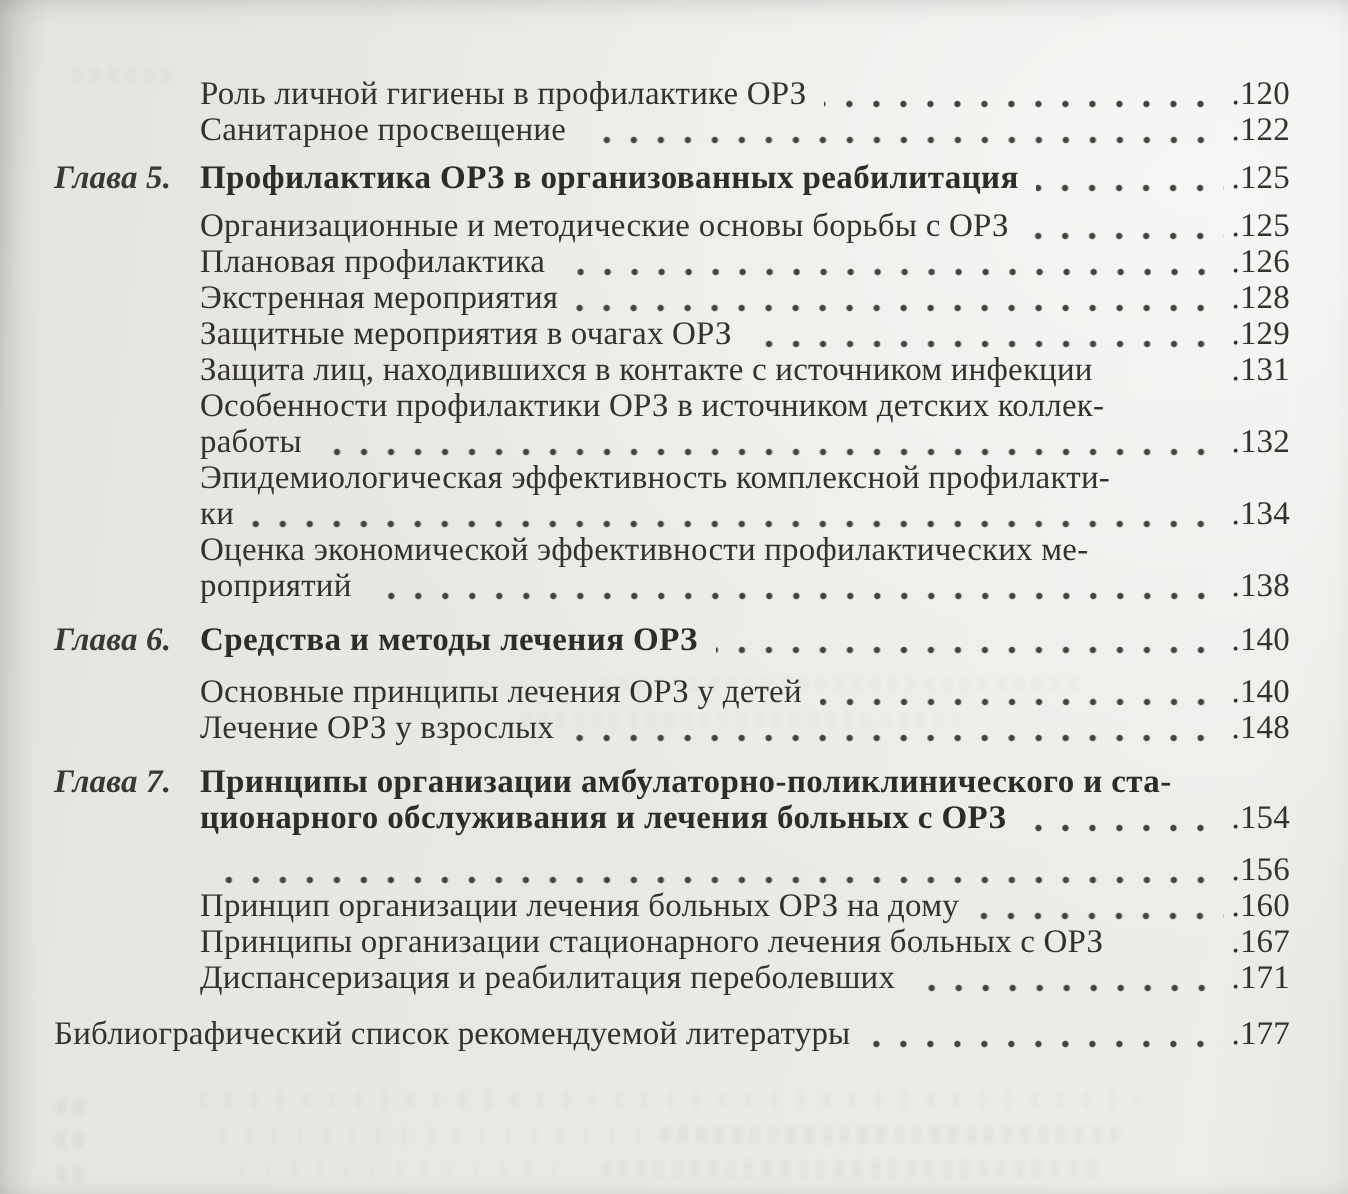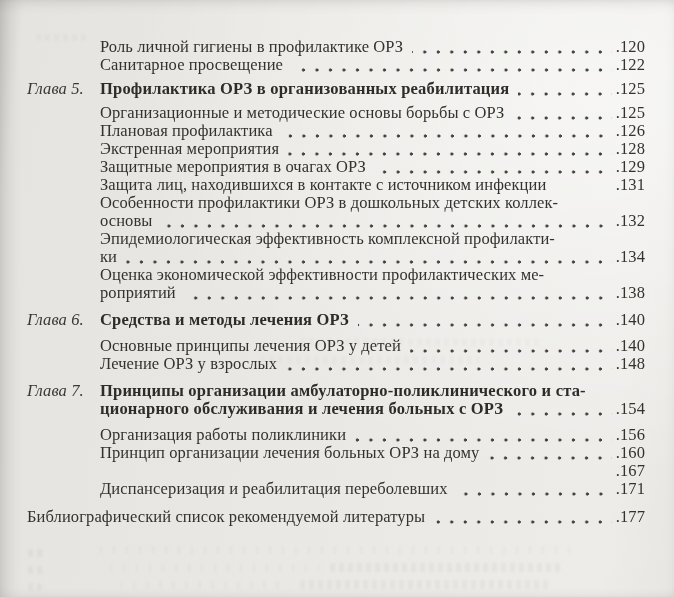--- a/index.html
+++ b/index.html
@@ -37,20 +37,21 @@
     letter-spacing: 0.1px;
     white-space: nowrap;
   }
   .indent-spacer {
     flex: 0 0 73px;
   }
   .chapter-label {
     flex: 0 0 73px;
     font-style: italic;
     color: #3a3834;
+    font-weight: bold;
   }
   .chapter .entry-text,
   .chapter-cont .entry-text {
     font-weight: bold;
     color: #2e2c28;
     letter-spacing: 0.2px;
   }
   .entry-text { flex: 0 0 auto; }
   .leader {
     flex: 1 1 auto;
@@ -139,25 +140,25 @@
         <span class="pagenum">.129</span>
       </div>
       <div class="row sub">
         <span class="indent-spacer"></span>
         <span class="entry-text">Защита лиц, находившихся в контакте с источником инфекции</span>
         <span class="leader" style="visibility: hidden;"></span>
         <span class="pagenum">.131</span>
       </div>
       <div class="row sub">
         <span class="indent-spacer"></span>
-        <span class="entry-text">Особенности профилактики ОРЗ в дошкольных детских коллек-</span>
-      </div>
-      <div class="row sub">
-        <span class="indent-spacer"></span>
-        <span class="entry-text">основы</span>
+        <span class="entry-text">Особенности профилактики ОРЗ в источником детских коллек-</span>
+      </div>
+      <div class="row sub">
+        <span class="indent-spacer"></span>
+        <span class="entry-text">работы</span>
         <span class="leader"></span>
         <span class="pagenum">.132</span>
       </div>
       <div class="row sub">
         <span class="indent-spacer"></span>
         <span class="entry-text">Эпидемиологическая эффективность комплексной профилакти-</span>
       </div>
       <div class="row sub">
         <span class="indent-spacer"></span>
         <span class="entry-text">ки</span>
@@ -197,32 +198,32 @@
         <span class="entry-text">Принципы организации амбулаторно-поликлинического и ста-</span>
       </div>
       <div class="row chapter-cont">
         <span class="indent-spacer"></span>
         <span class="entry-text">ционарного обслуживания и лечения больных с ОРЗ</span>
         <span class="leader"></span>
         <span class="pagenum">.154</span>
       </div>
       <div class="row sub" style="margin-top: 8px;">
         <span class="indent-spacer"></span>
-        <span class="entry-text">Организация работы поликлиники</span>
         <span class="leader"></span>
         <span class="pagenum">.156</span>
       </div>
       <div class="row sub">
         <span class="indent-spacer"></span>
         <span class="entry-text">Принцип организации лечения больных ОРЗ на дому</span>
         <span class="leader"></span>
         <span class="pagenum">.160</span>
       </div>
       <div class="row sub">
         <span class="indent-spacer"></span>
+        <span class="entry-text">Принципы организации стационарного лечения больных с ОРЗ</span>
         <span class="leader" style="visibility: hidden;"></span>
         <span class="pagenum">.167</span>
       </div>
       <div class="row sub">
         <span class="indent-spacer"></span>
         <span class="entry-text">Диспансеризация и реабилитация переболевших</span>
         <span class="leader"></span>
         <span class="pagenum">.171</span>
       </div>
       <div class="row top" style="margin-top: 10px; font-family: Liberation Serif, serif;">

